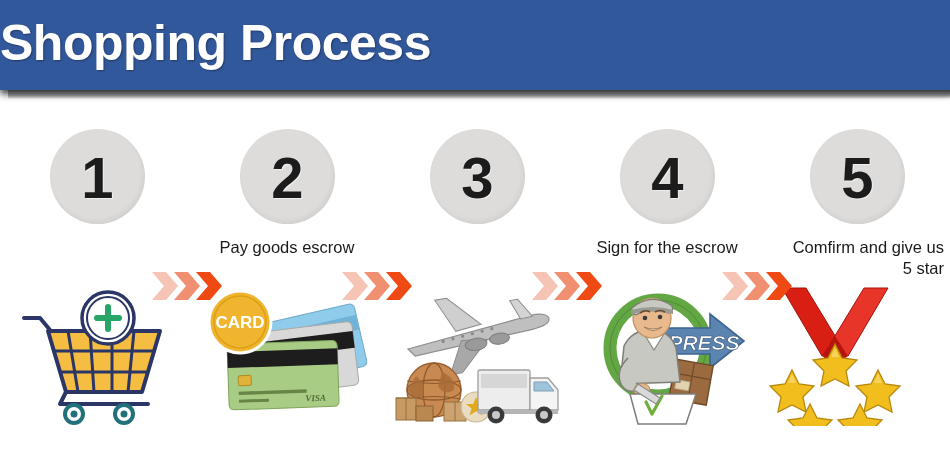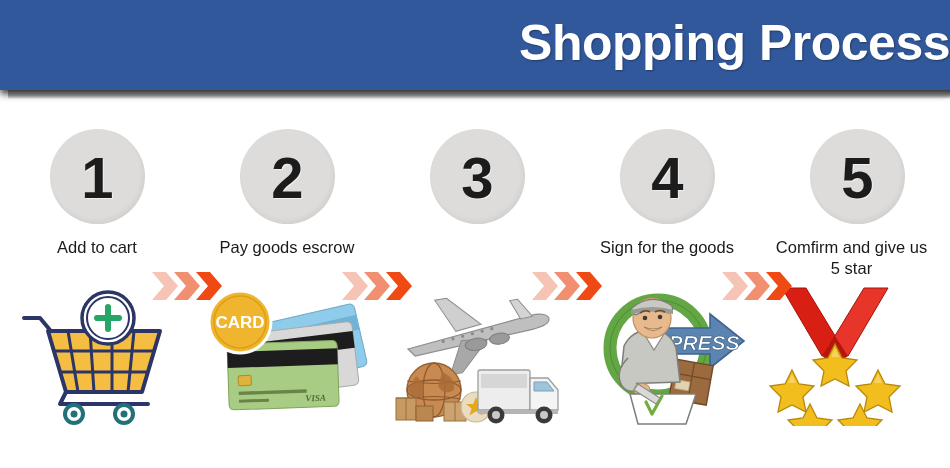--- a/index.html
+++ b/index.html
@@ -28,21 +28,21 @@
     background: #32589C;
     box-shadow: 0 4px 7px rgba(30,30,30,0.85);
   }
   .banner-title {
     position: absolute;
     left: 0;
     top: 0;
     width: 950px;
     height: 90px;
     line-height: 86px;
-    text-align: right;
+    text-align: left;
     color: #ffffff;
     font-size: 50px;
     font-weight: bold;
     letter-spacing: -0.5px;
     text-shadow: 1px 1px 2px rgba(0,0,0,0.35);
     white-space: nowrap;
   }
   .banner-shadow {
     position: absolute;
     left: 8px;
@@ -100,22 +100,22 @@
     position: absolute;
     left: 0;
     top: 127px;
     width: 190px;
     text-align: center;
     font-size: 16.5px;
     color: #1a1a1a;
     line-height: 21px;
   }
   .step-4 .caption {
-    text-align: center;
-    left: 7px;
+    text-align: right;
+    left: 17px;
     width: 165px;
   }
 
   .art {
     position: absolute;
     left: 0;
     top: 176px;
     width: 190px;
     height: 140px;
   }
@@ -142,21 +142,20 @@
     <div class="banner-title">Shopping Process</div>
   </div>
   <div class="banner-shadow"></div>
 
   <div class="steps">
 
     <div class="step step-0">
       <div class="circle">
         <div class="circle-num">1</div>
       </div>
-      <div class="caption">Add to cart</div>
       <div class="art">
         <svg width="190" height="140" viewBox="0 0 190 140">
           <g fill="none" stroke="#2b3566" stroke-width="4" stroke-linecap="round" stroke-linejoin="round">
             <path d="M22 32 h16 l10 12"></path>
           </g>
           <path d="M46 45 L158 45 L140 106 L64 106 Z" fill="#F5BE43" stroke="#2b3566" stroke-width="4" stroke-linejoin="round"></path>
           <g stroke="#2b3566" stroke-width="3" fill="none">
             <path d="M52 65 L152 65"></path>
             <path d="M58 86 L146 86"></path>
             <path d="M66 45 L76 106"></path>
@@ -276,21 +275,21 @@
             <circle cx="66" cy="51" r="4" fill="#c9c9c9"></circle>
           </g>
         </svg>
       </div>
     </div>
 
     <div class="step step-3">
       <div class="circle">
         <div class="circle-num">4</div>
       </div>
-      <div class="caption">Sign for the goods</div>
+      <div class="caption">Sign for the escrow</div>
       <div class="art">
         <svg width="190" height="140" viewBox="0 0 190 140">
 
           <circle cx="86" cy="62" r="48" fill="none" stroke="#62A744" stroke-width="13"></circle>
           <circle cx="86" cy="62" r="48" fill="none" stroke="#3f7a2a" stroke-width="1" opacity="0.6"></circle>
 
           <g>
             <path d="M74 42 L138 42 L138 28 L172 55 L138 82 L138 68 L74 68 Z" fill="#5B84B1" stroke="#3f6siz" stroke-width="0"></path>
             <path d="M74 42 L138 42 L138 28 L172 55 L138 82 L138 68 L74 68 Z" fill="none" stroke="#3E6492" stroke-width="1.6"></path>
             <text x="118" y="64" text-anchor="middle" font-family="'Liberation Sans',sans-serif" font-size="21" font-weight="bold" font-style="italic" fill="#ffffff" stroke="#2f4f73" stroke-width="0.6">EXPRESS</text>

